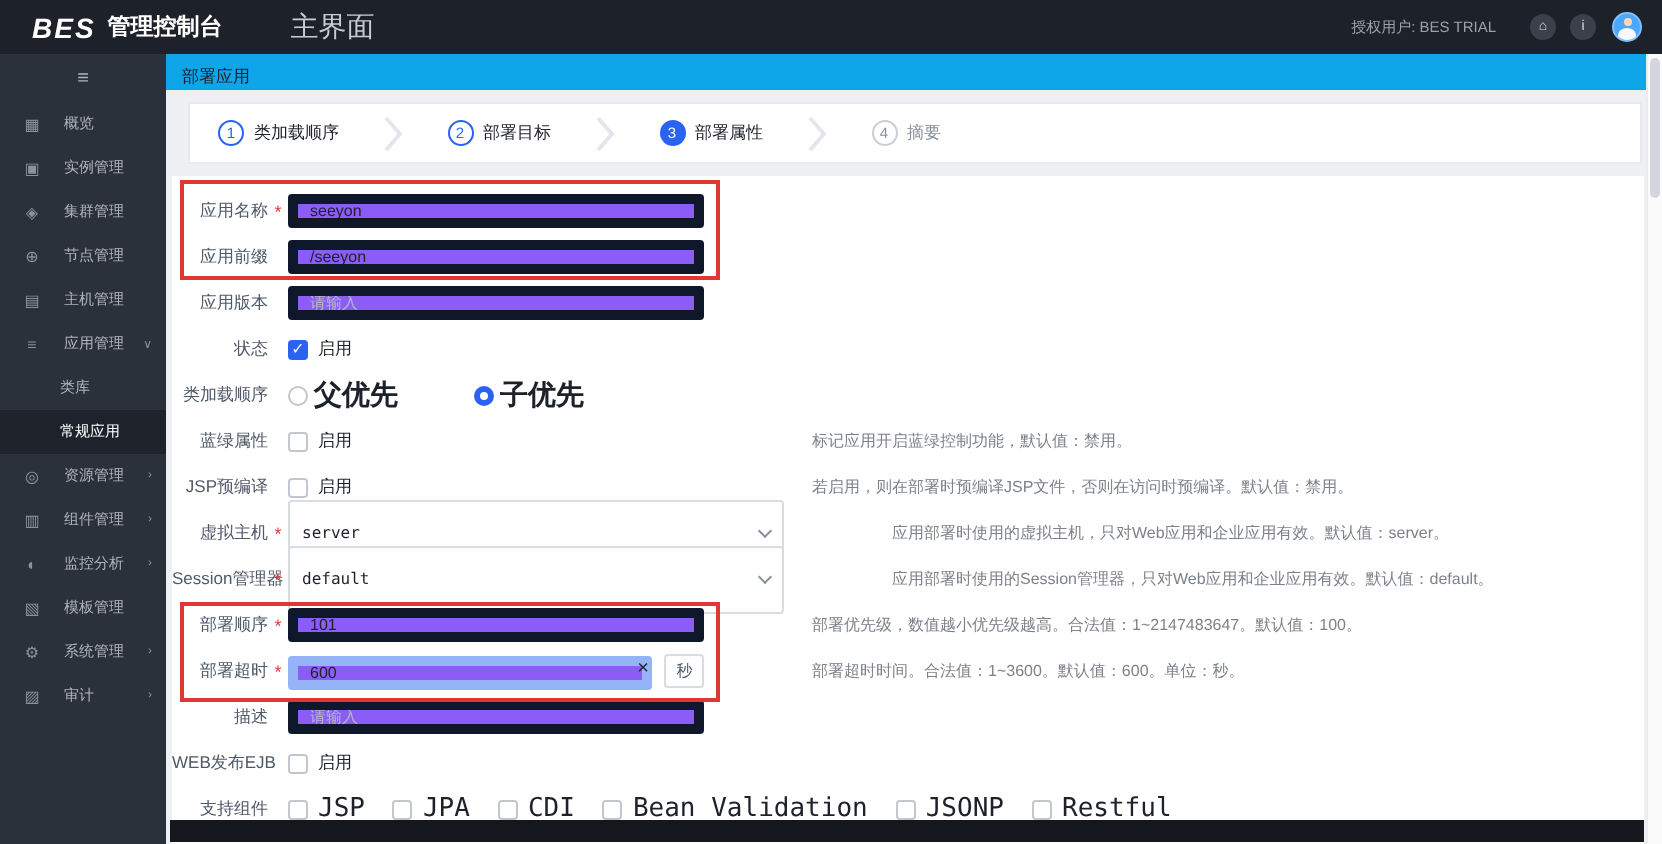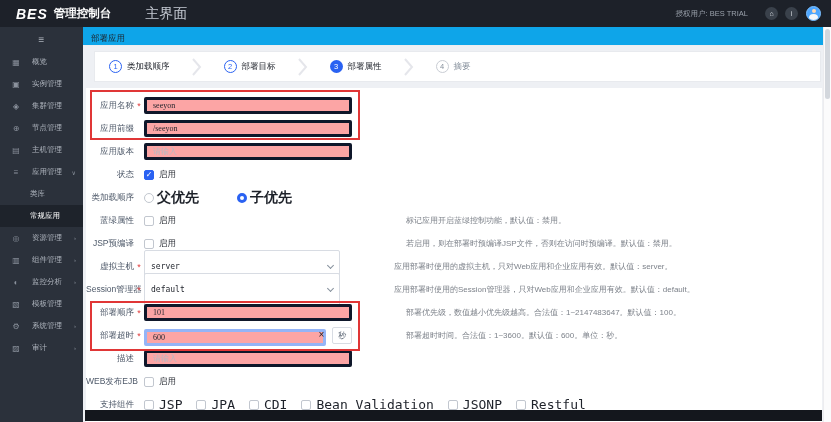--- a/index.html
+++ b/index.html
@@ -60,25 +60,25 @@
 
   .form-card { position:absolute; left:3px; top:61px; right:9px; bottom:0;
     background:#fff; overflow:hidden; }
   .form-inner { padding-top:9px; }
   .frow { height:17px; margin-bottom:6px; display:flex; align-items:center; }
   .flabel { width:48px; text-align:right; font-size:8.5px; color:#4e5969; white-space:nowrap; }
   .freq { width:10px; text-align:center; font-size:9px; color:#e03b3b; }
   .fcontrol { width:208px; display:flex; align-items:center; }
   .fhint { margin-left:54px; font-size:8px; color:#7d828a; white-space:nowrap; }
 
-  input.fin { width:208px; height:17px; border:3px solid #0f172a; border-radius:2px;
-    font-size:8px; font-family:Liberation Serif, serif; color:#1d2129;
-    padding:0 6px; outline:none; background:#fca5a5; }
+  input.fin { width:208px; height:17px; border:5px solid #0f172a; border-radius:2px;
+    font-size:8px; font-family:Liberation Sans, sans-serif; color:#1d2129;
+    padding:0 6px; outline:none; background:#8b5cf6; }
   input.fin::placeholder { color:#b4bac3; font-family:"Liberation Sans",sans-serif; }
-  .fselect { width:196px; height:17px; border:1px solid #d8dce3; border-radius:2px;
+  .fselect { width:248px; height:17px; border:1px solid #d8dce3; border-radius:2px;
     display:flex; align-items:center; padding:16px 6px; cursor:pointer; background:#fff; }
   .fselect .sel-text { font-size:8px; font-family:"DejaVu Sans Mono",monospace; color:#1d2129; flex:1; }
   .chev-down { width:5px; height:5px; border-right:1px solid #86909c;
     border-bottom:1px solid #86909c; transform:rotate(45deg); margin-top:-2px; }
 
   .timeout-wrap { position:relative; width:210px; }
   input.fin.timeout { width:182px; border-color:#94b4f7; padding-right:16px; }
   .clear-x { position:absolute; right:4px; top:2px; font-size:10px; color:#1d2129;
     cursor:pointer; line-height:13px; }
   .suffix-box { width:22px; height:17px; border:1px solid #d8dce3; border-radius:2px;

